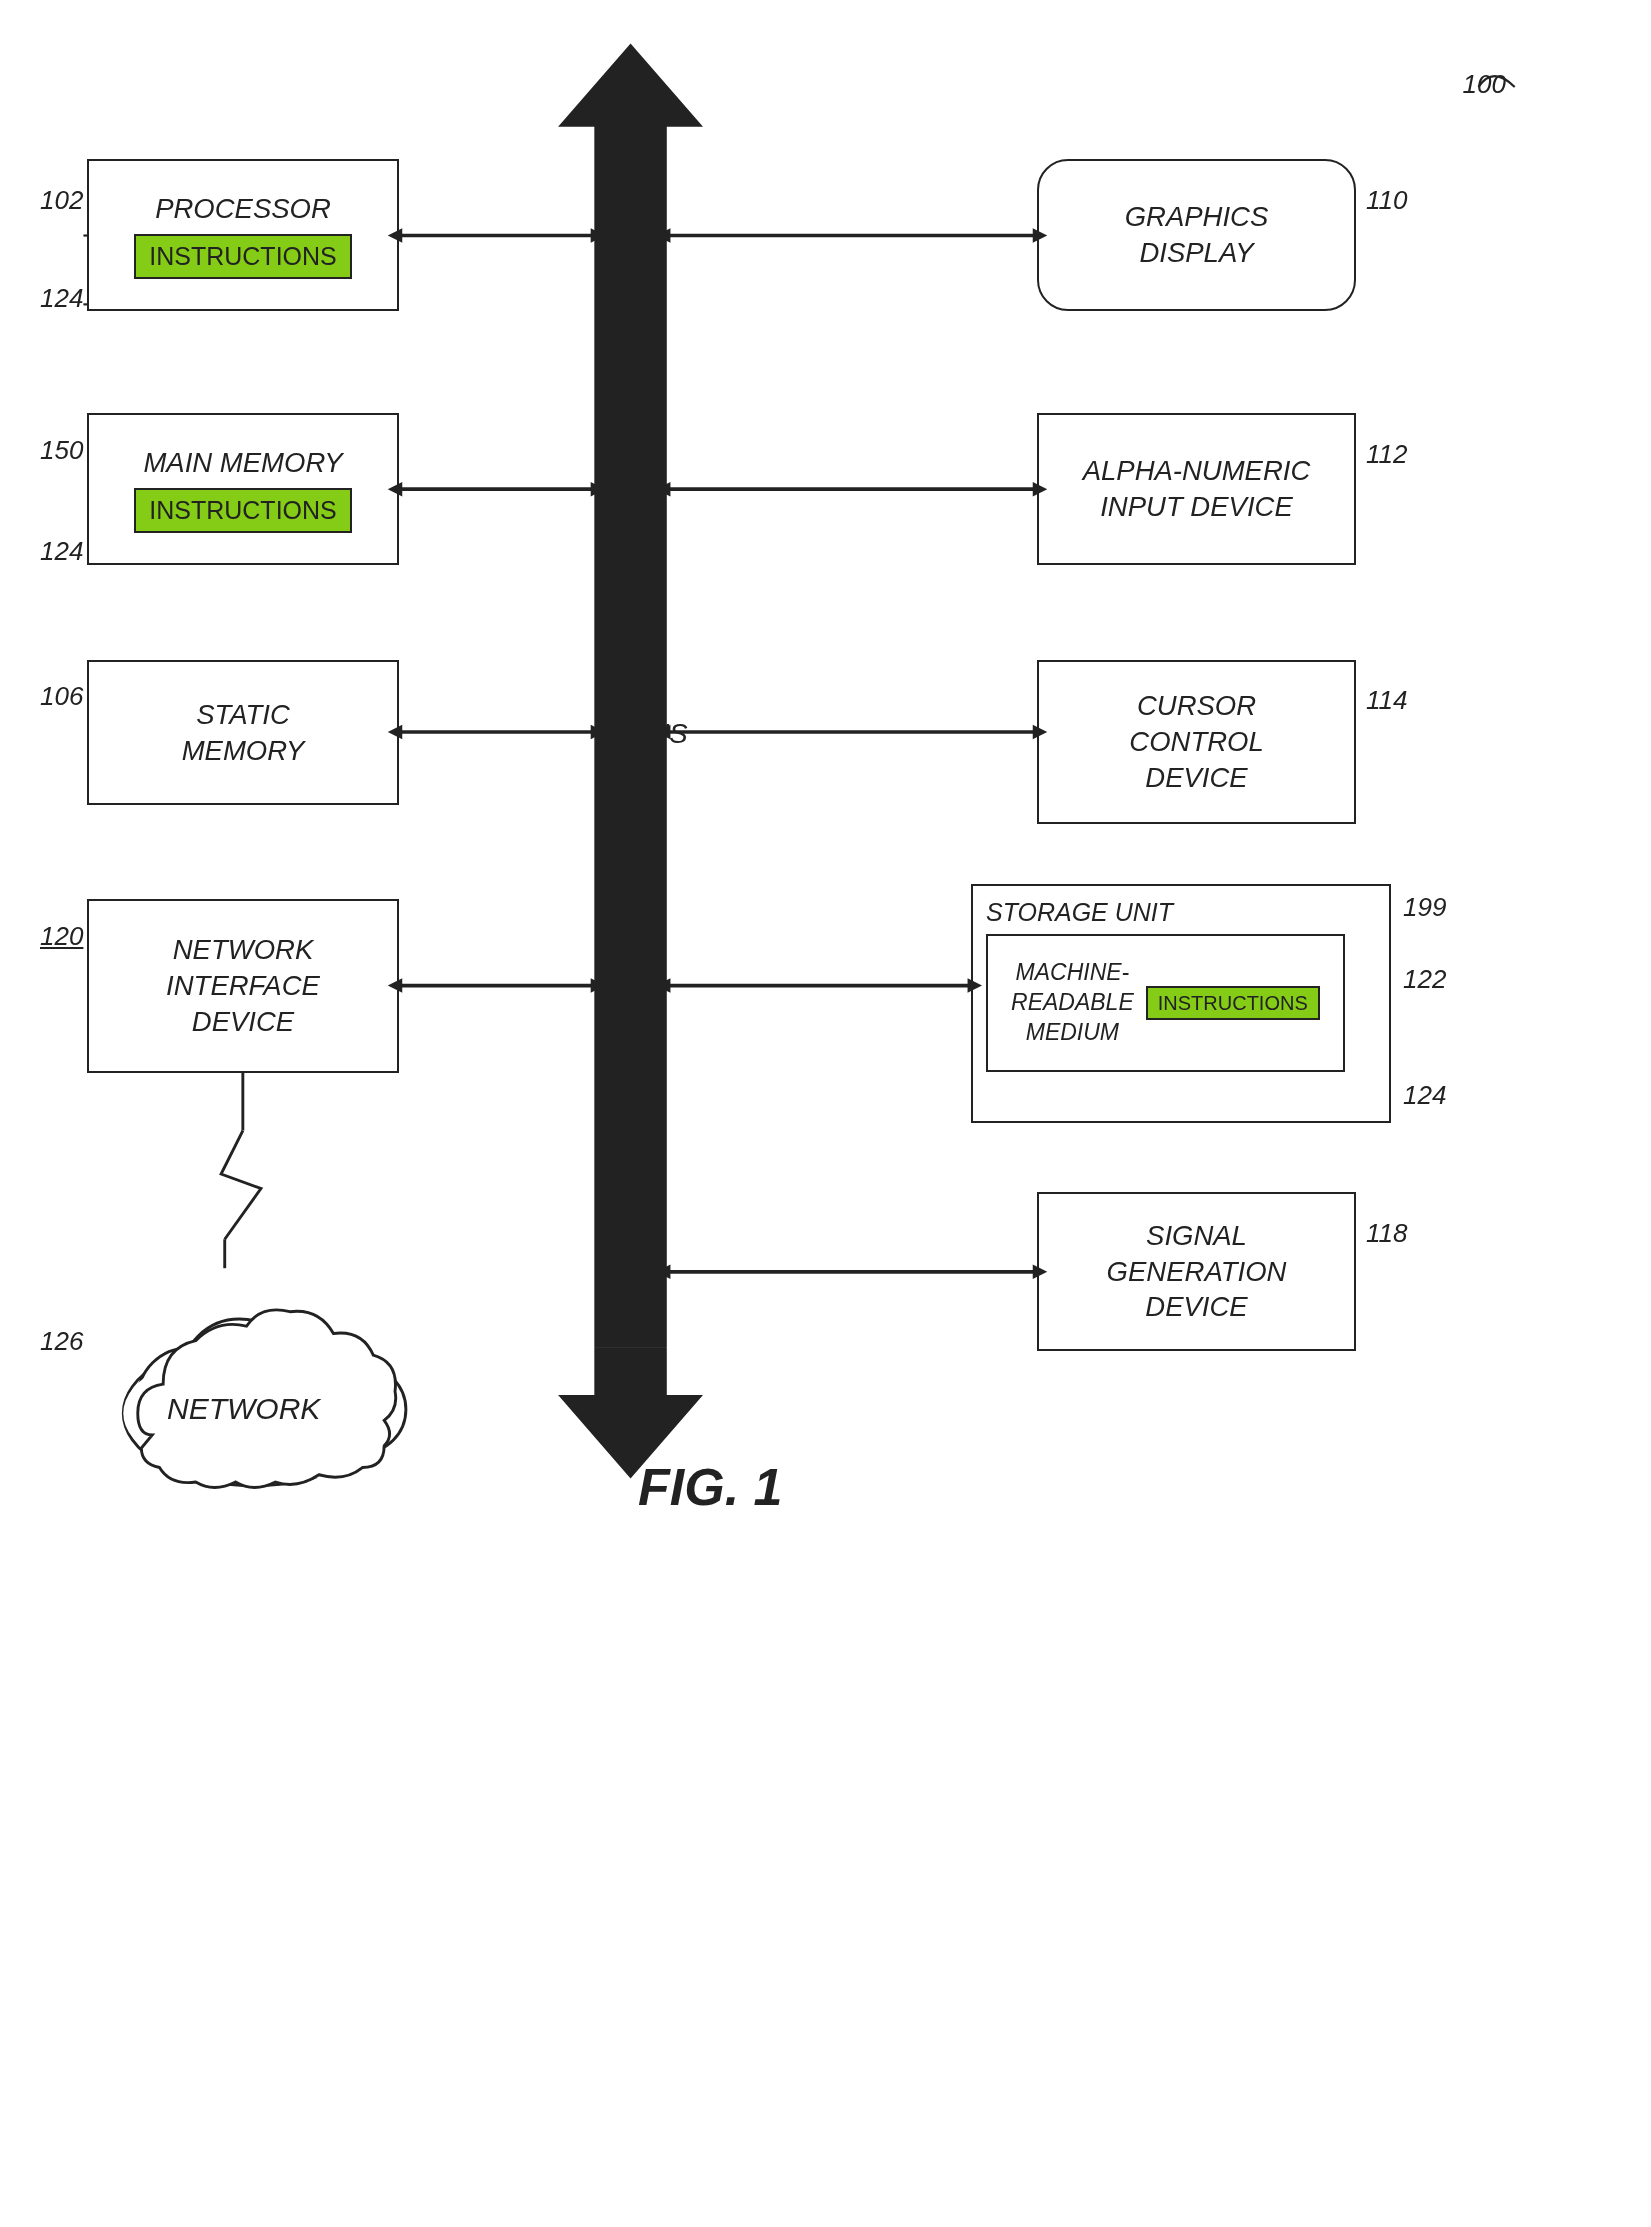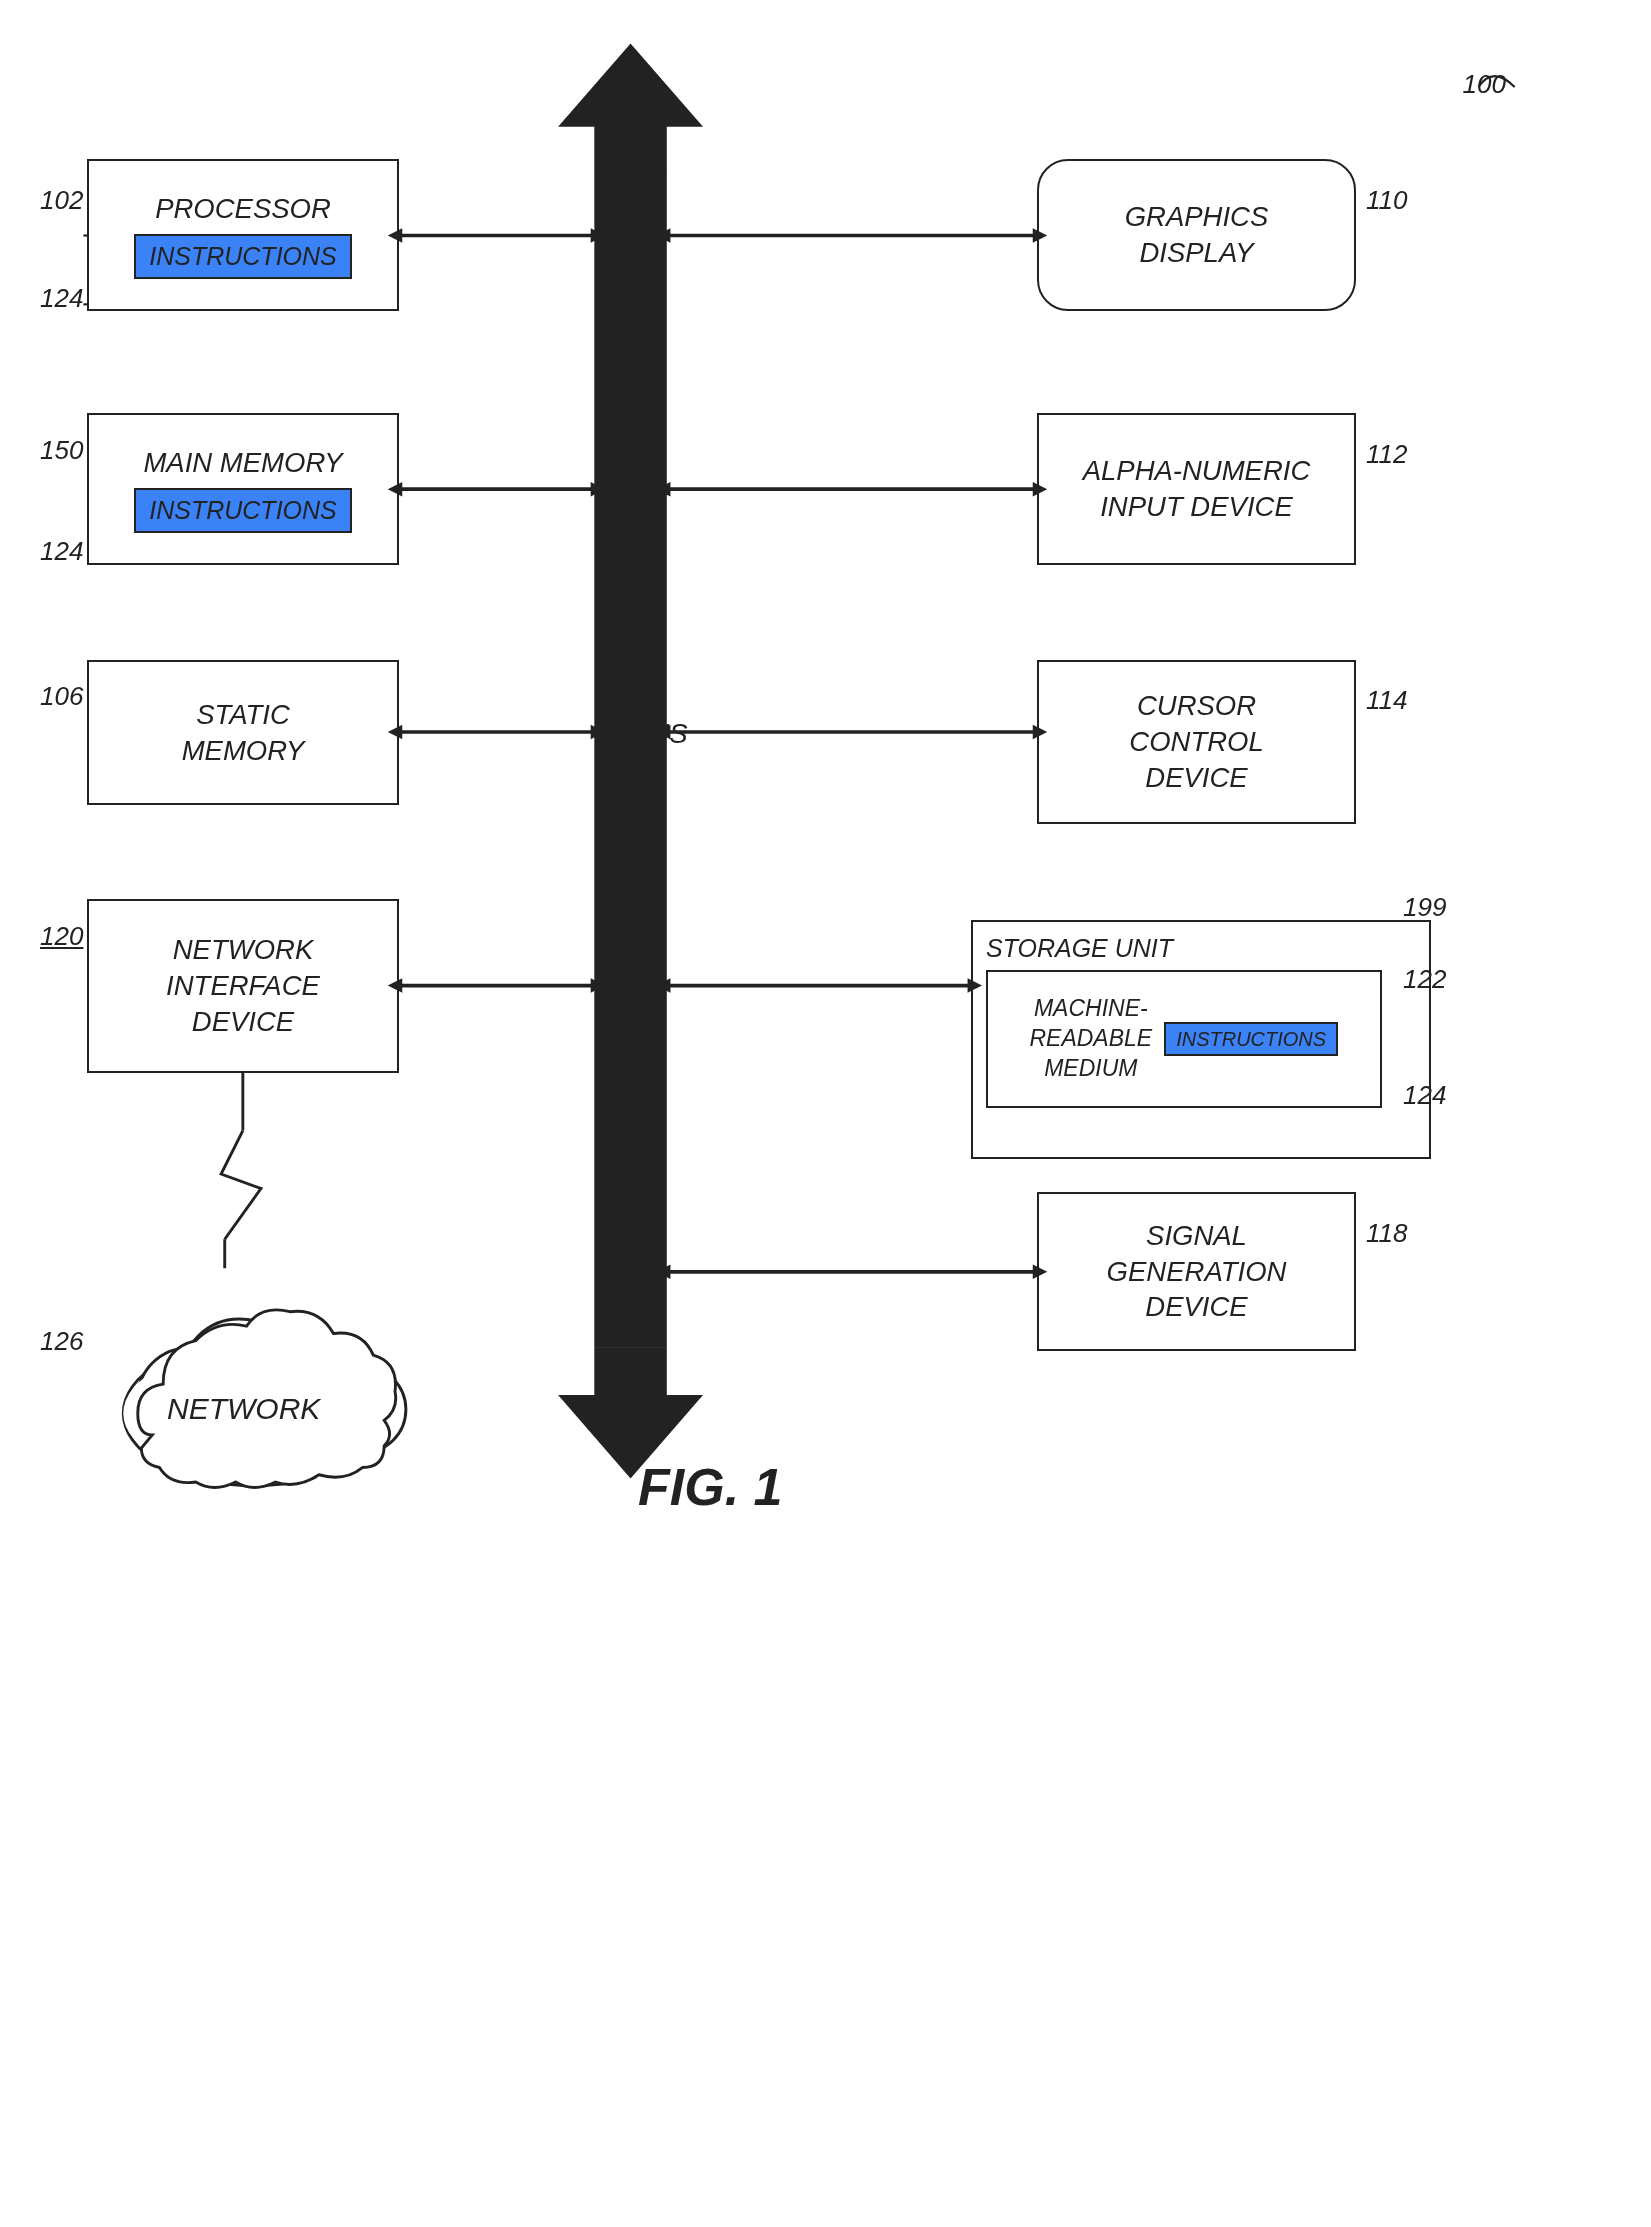--- a/index.html
+++ b/index.html
@@ -37,22 +37,21 @@
       font-style: italic;
       font-size: 27.5px;
       line-height: 1.3;
       color: #222;
       font-weight: normal;
     }
     
     .inner-box {
       border: 2.2px solid #222;
       padding: 5.8px 13px;
-      background: #3b82f6;
-      font-style: italic;
+      background: #84cc16;
       font-size: 25px;
       color: #222;
       white-space: nowrap;
     }
     .box-with-inner {
       flex-direction: column;
       gap: 7.2px;
     }
     
     .bus-label {
@@ -129,21 +128,21 @@
   </div>
 
   <span class="ref-label" style="left:1366px; top:439px;">112</span>
 
   <div class="box" style="left:1037px; top:660px; width:319px; height:164px;">
     <span class="box-label">CURSOR<br>CONTROL<br>DEVICE</span>
   </div>
 
   <span class="ref-label" style="left:1366px; top:685px;">114</span>
 
-  <div class="box" style="left:971px; top:884px; width:460px; height:239px; flex-direction:column; align-items:flex-start; justify-content:flex-start; padding:10px 13px 10px 13px; gap:5.8px;margin-top:36px;">
+  <div class="box" style="left:971px; top:884px; width:420px; height:239px; flex-direction:column; align-items:flex-start; justify-content:flex-start; padding:10px 13px 10px 13px; gap:5.8px;">
     <span class="box-label" style="font-size:25px; align-self:flex-start;">STORAGE UNIT</span>
 
     <div class="box" style="position:relative; width:92%; height:138px; gap:12px; border:2.2px solid #222; padding:5.8px;">
       <span class="box-label" style="font-size:23px;">MACHINE-<br>READABLE<br>MEDIUM</span>
 
       <div class="inner-box" style="font-size:20px; padding:3.6px 10px;">
         <span>INSTRUCTIONS</span>
       </div>
     </div>
   </div>

